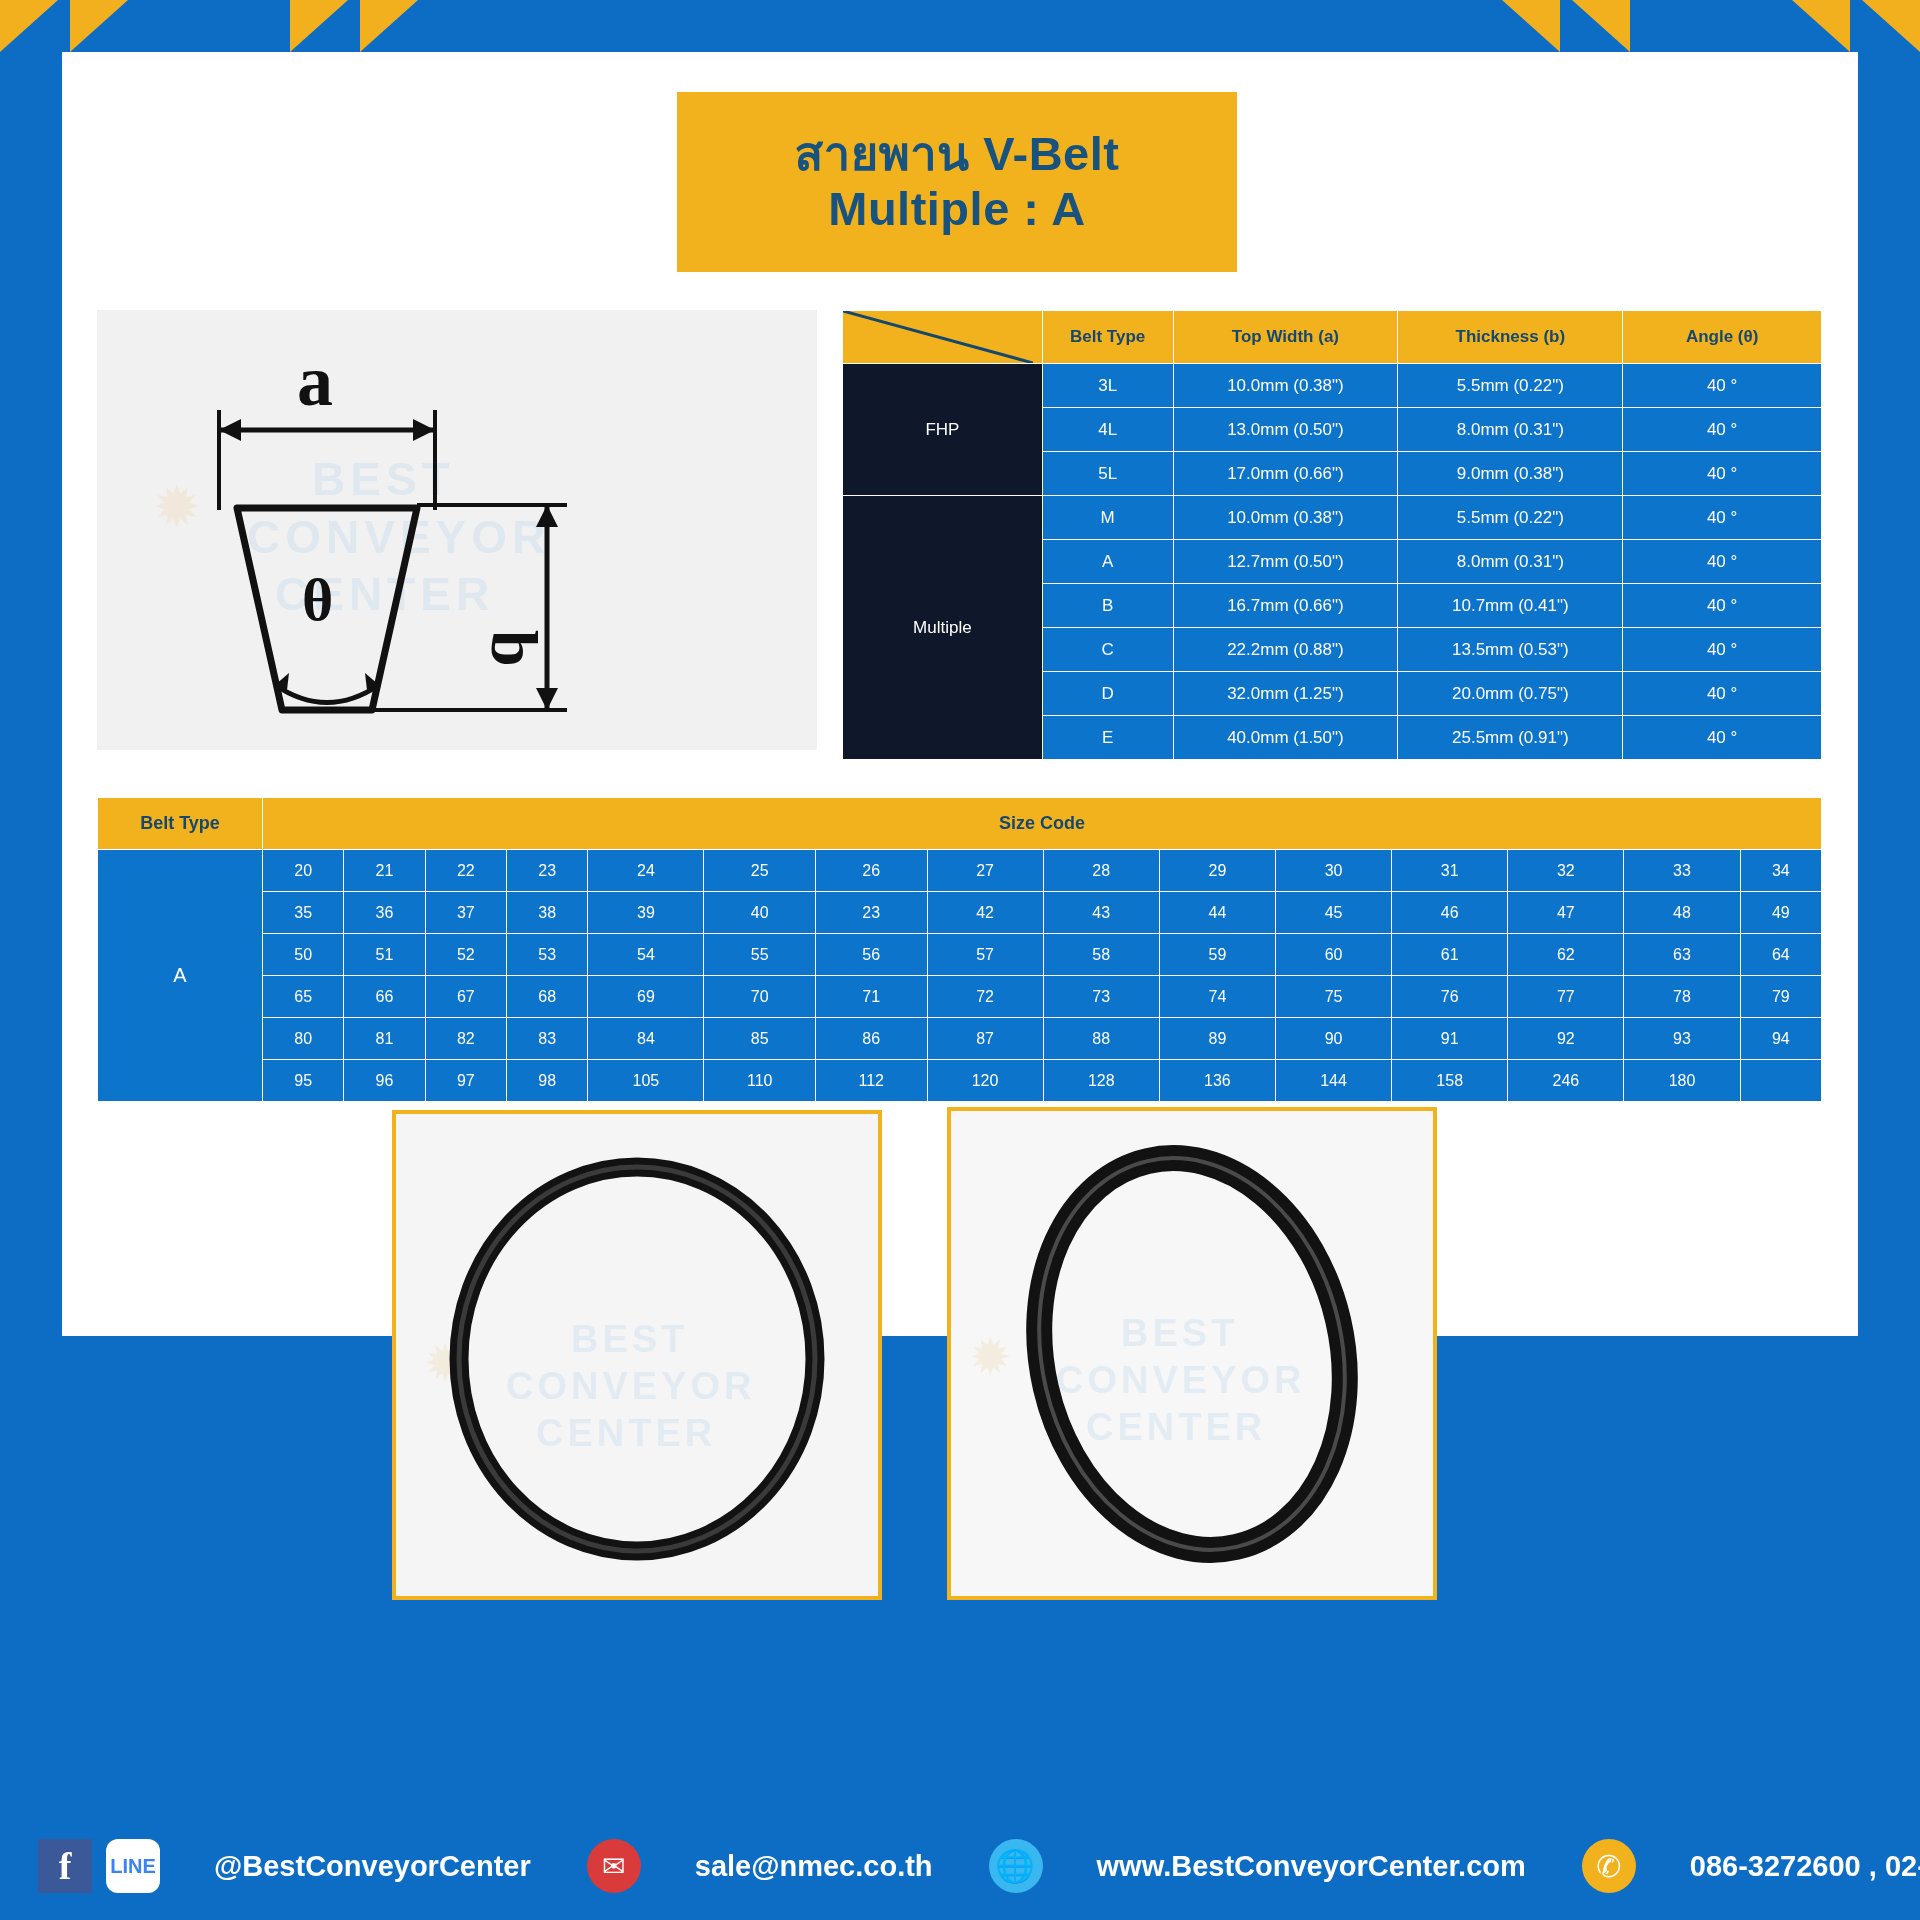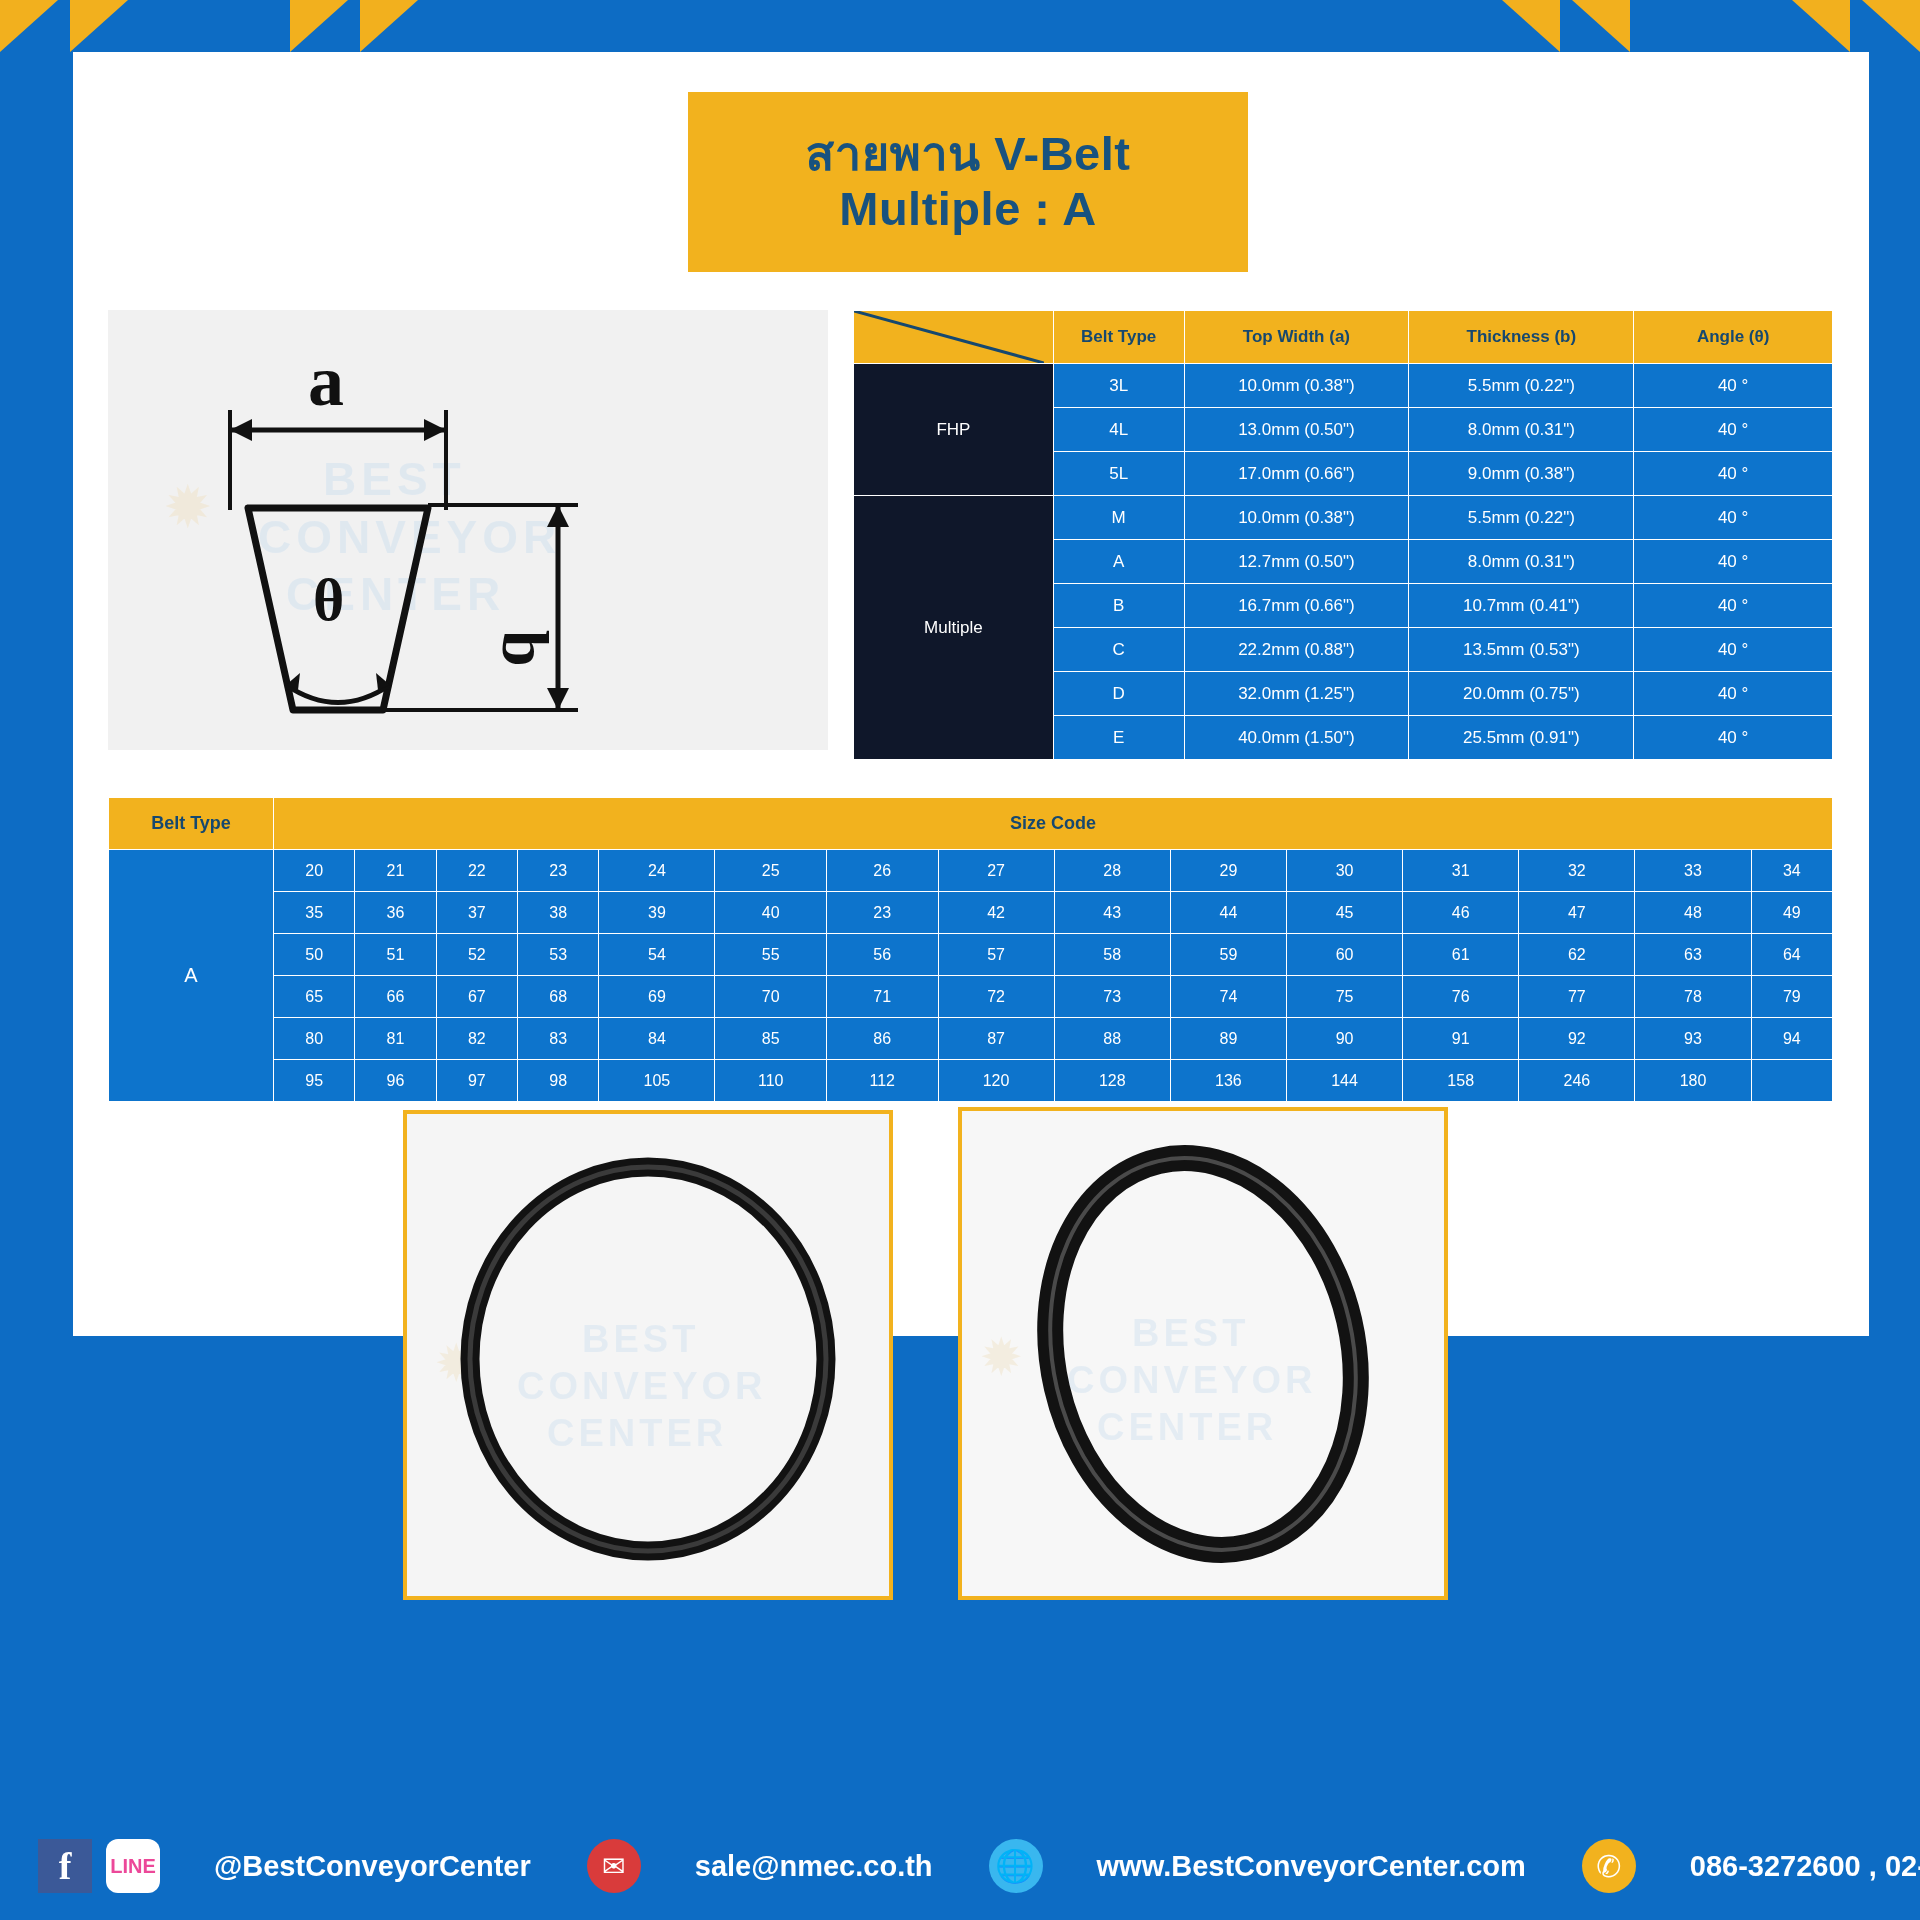--- a/index.html
+++ b/index.html
@@ -20,21 +20,21 @@
   }
   .chev-tri.r {
     border-left:none;
     border-right:58px solid #f2b01e;
     border-bottom:52px solid transparent;
   }
 
   
   .card {
     position:absolute;
-    left:73px; top:52px;
+    left:62px; top:52px;
     width:1796px; height:1284px;
     background:#ffffff;
   }
 
   
   .title-box {
     position:absolute; left:615px; top:40px;
     width:560px; height:180px;
     background:#f2b21e;
     display:flex; flex-direction:column;
@@ -123,21 +123,21 @@
     background:#0d6cc4;
     display:flex; align-items:center;
     color:#ffffff;
   }
   .f-item { display:flex; align-items:center; gap:14px; }
   .f-text { font-size:29px; font-weight:bold; white-space:nowrap;margin-left:40px; }
   .f-sep { width:5px; height:64px; background:#f2b21e; }
 
   .ic { display:inline-flex; align-items:center; justify-content:center; }
   .ic-fb { width:54px; height:54px; background:#3b5998; color:#fff; font-size:38px; font-weight:bold; font-family:"Liberation Serif", serif;}
-  .ic-line { width:54px; height:54px; background:#fff; border-radius:12px; color:#ec4899; font-size:20px; font-weight:bold; }
+  .ic-line { width:54px; height:54px; background:#fff; border-radius:12px; color:#3b82f6; font-size:20px; font-weight:bold; }
   .ic-mail { width:54px; height:54px; border-radius:50%; background:#d93b3b; color:#fff; font-size:28px; }
   .ic-web { width:54px; height:54px; border-radius:50%; background:#39b7ef; color:#fff; font-size:32px; }
   .ic-phone { width:54px; height:54px; border-radius:50%; background:#f2b21e; color:#fff; font-size:30px; }
 </style>
 </head>
 <body>
 
 <div class="chev-row">
   <div class="chev-tri" style="left:0px;"></div>
   <div class="chev-tri" style="left:70px;"></div>

